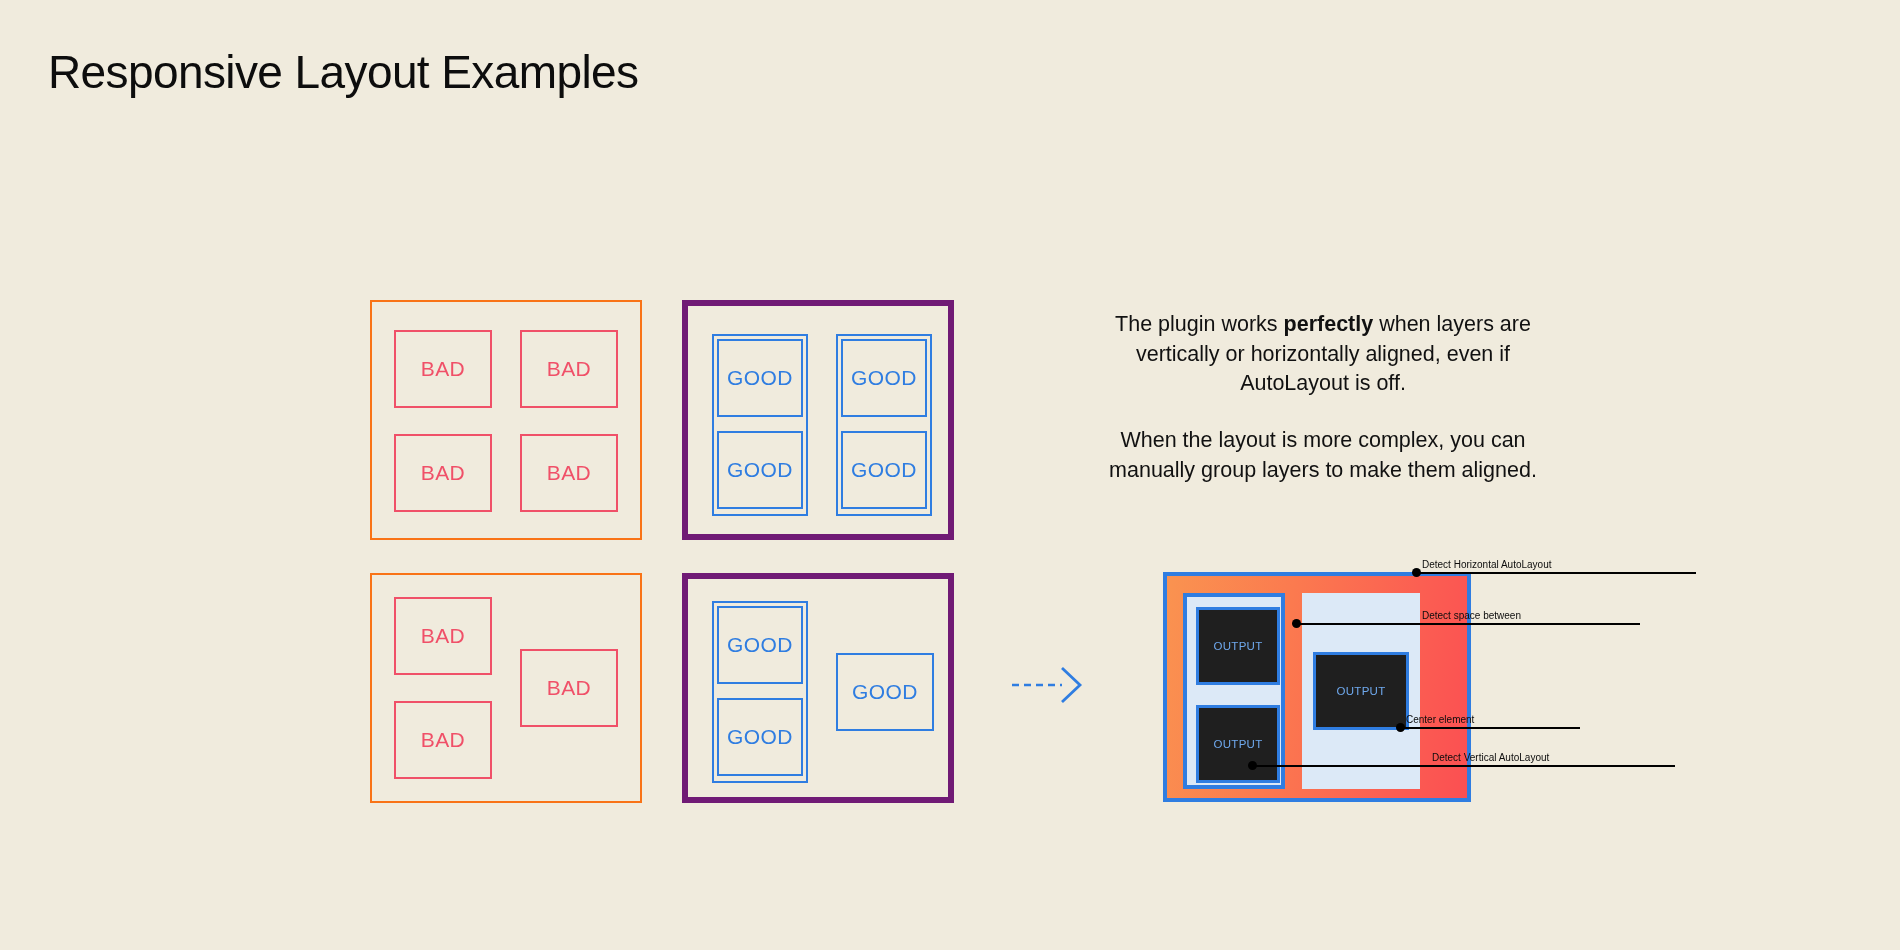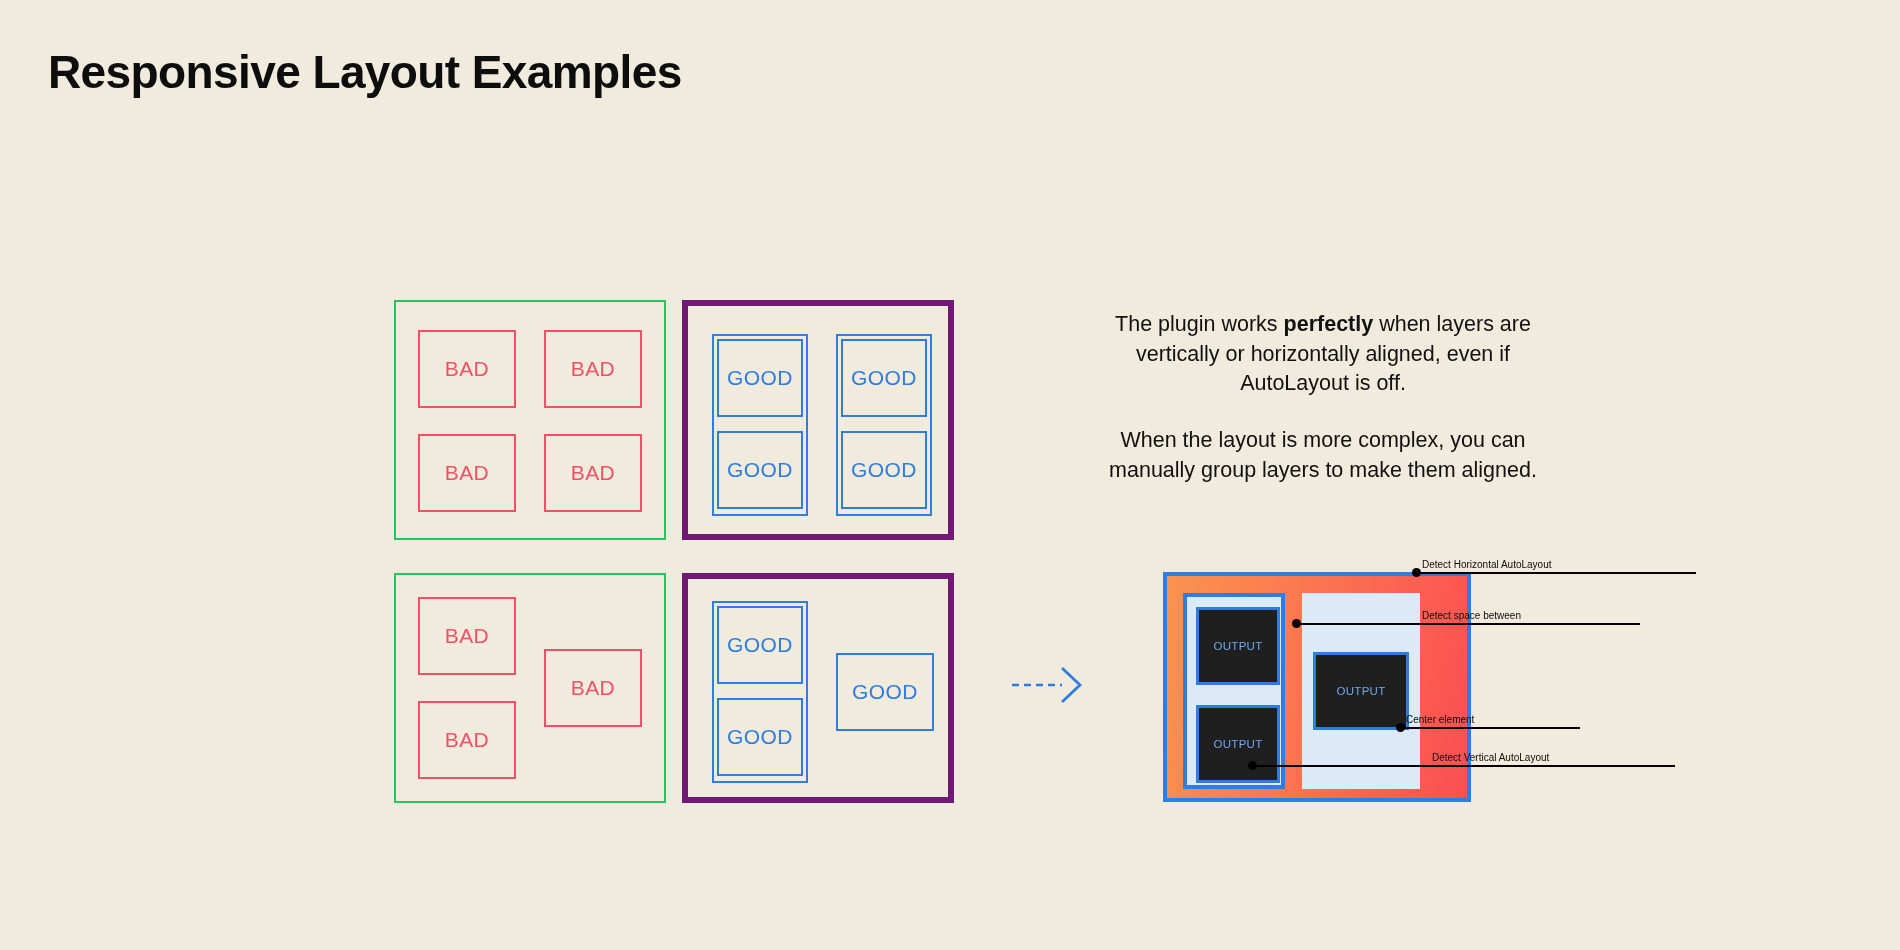--- a/index.html
+++ b/index.html
@@ -14,32 +14,32 @@
     overflow: hidden;
     position: relative;
   }
 
   
   #page-title {
     position: absolute;
     left: 48px;
     top: 45px;
     font-size: 46px;
-    font-weight: bold;
+    font-weight: normal;
     color: #0d0d0d;
     letter-spacing: -0.6px;
     white-space: nowrap;
   }
 
   
   .panel {
     position: absolute;
     box-sizing: border-box;
   }
-  .panel.bad  { border: 2px solid #22c55e; margin-left: 24px; }
+  .panel.bad  { border: 2px solid #f97316; }
   .panel.good { border: 6px solid #701a75; }
 
   
   .cell {
     position: absolute;
     box-sizing: border-box;
     display: flex;
     align-items: center;
     justify-content: center;
     font-size: 21px;

